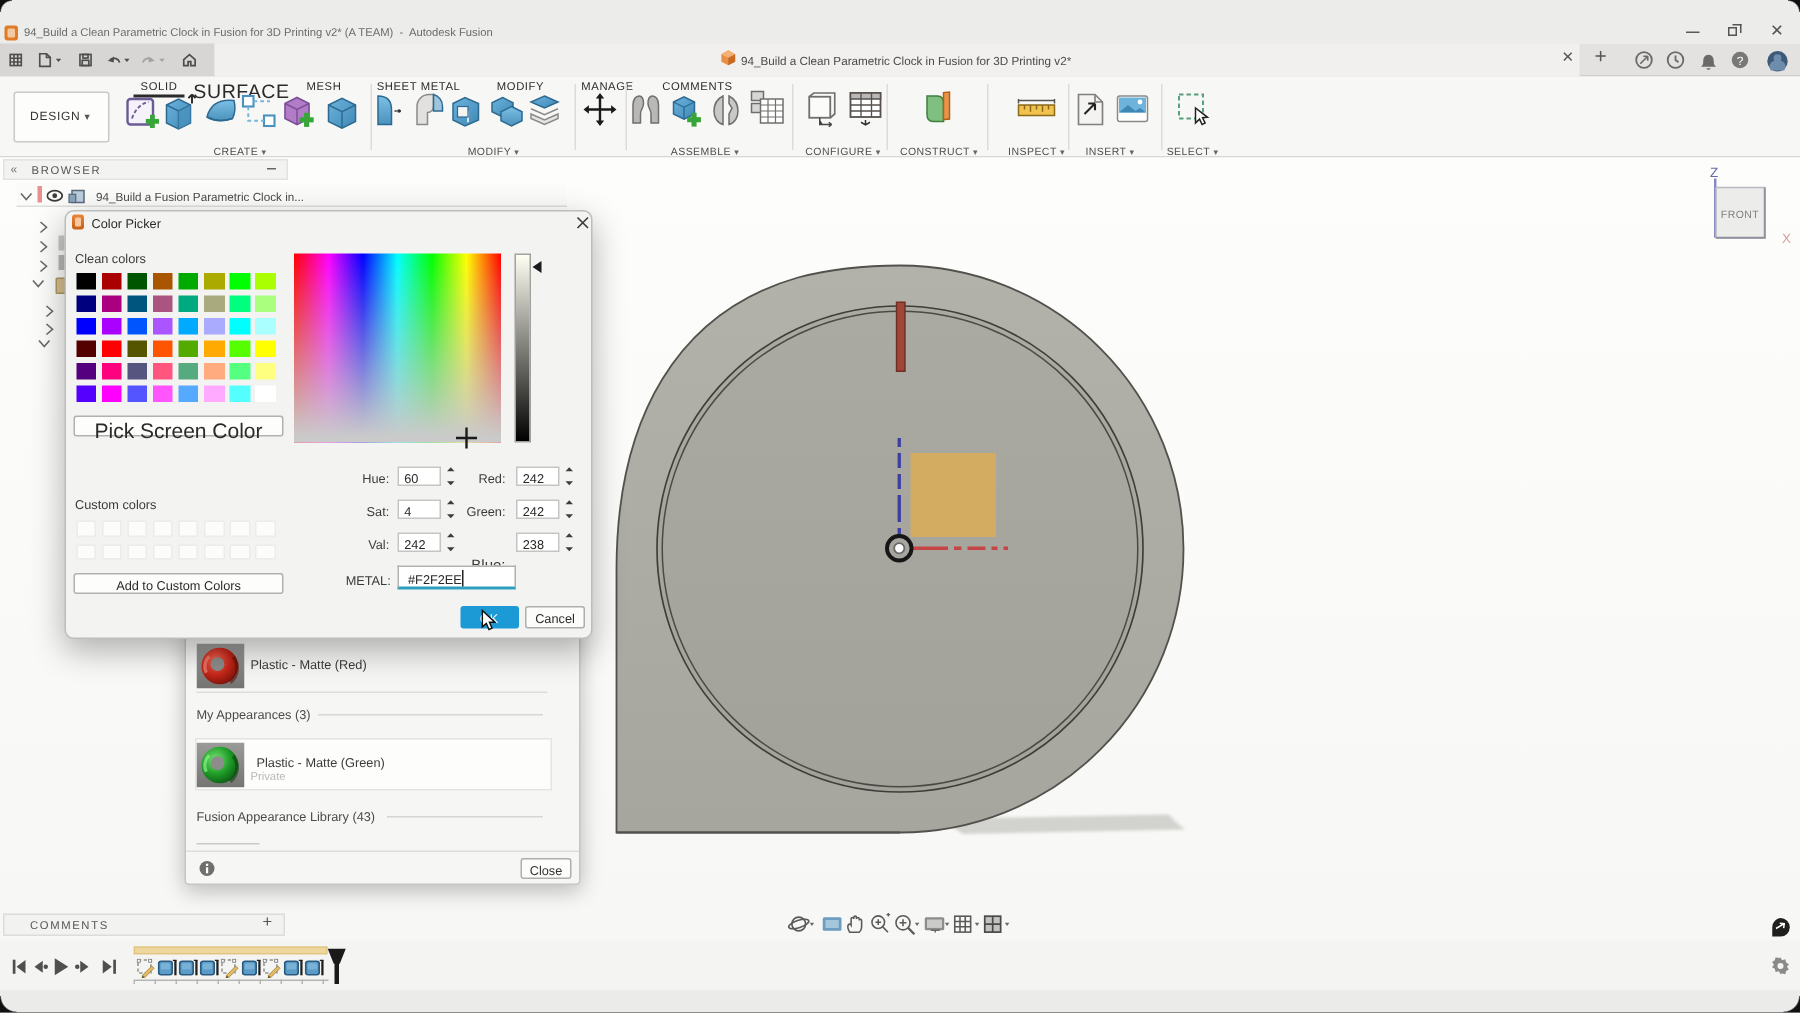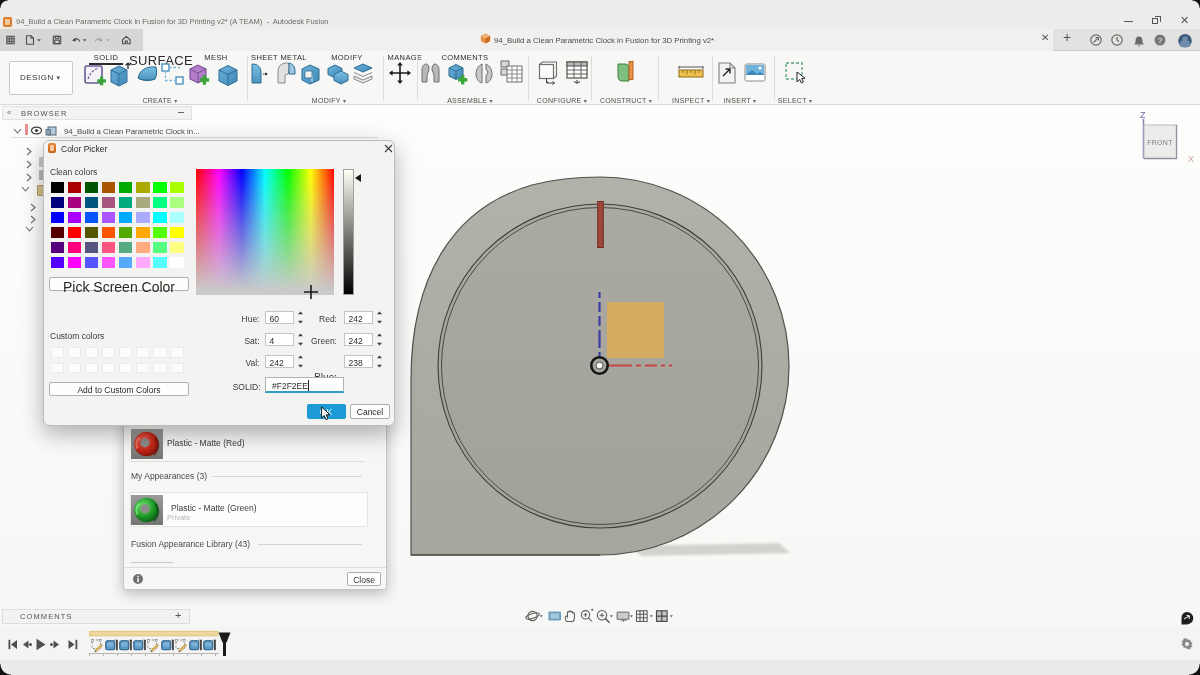--- a/index.html
+++ b/index.html
@@ -315,21 +315,21 @@
 <svg class="abs" style="left:13px;top:128px" width="9" height="6" viewBox="0 0 9 6">
     <path d="M1 1l3.5 4L8 1" stroke="#6a6a68" stroke-width="1.1" fill="none"></path>
   </svg>
 <div class="abs" style="left:25px;top:124px;width:3px;height:11px;background:#e89090"></div>
 <svg class="abs" style="left:31px;top:125px" width="26" height="11" viewBox="0 0 26 11">
  <ellipse cx="5.5" cy="5.5" rx="5" ry="3.4" fill="none" stroke="#3c3c3a" stroke-width="1.2"></ellipse>
  <circle cx="5.5" cy="5.5" r="1.6" fill="#3c3c3a"></circle>
  <rect x="17" y="2" width="8" height="8" fill="#b9cede" stroke="#5a6a78" stroke-width="1"></rect>
  <rect x="15" y="4.5" width="4.5" height="5.5" fill="#8aa4ba" stroke="#5a6a78" stroke-width=".8"></rect>
 </svg>
-<div class="txt" style="left:64px;top:126.5px;font-size:7.8px;color:#4a4a48">94_Build a Clean Parametric Clock in...</div>
+<div class="txt" style="left:64px;top:126.5px;font-size:7.8px;color:#4a4a48">94_Build a Fusion Parametric Clock in...</div>
 <svg class="abs" style="left:26px;top:147px" width="6" height="9" viewBox="0 0 6 9">
     <path d="M1 1l4 3.5L1 8" stroke="#6a6a68" stroke-width="1.1" fill="none"></path>
   </svg>
 <svg class="abs" style="left:26px;top:160px" width="6" height="9" viewBox="0 0 6 9">
     <path d="M1 1l4 3.5L1 8" stroke="#6a6a68" stroke-width="1.1" fill="none"></path>
   </svg>
 <svg class="abs" style="left:26px;top:173px" width="6" height="9" viewBox="0 0 6 9">
     <path d="M1 1l4 3.5L1 8" stroke="#6a6a68" stroke-width="1.1" fill="none"></path>
   </svg>
 <svg class="abs" style="left:21px;top:186px" width="9" height="6" viewBox="0 0 9 6">
@@ -519,21 +519,21 @@
     <path d="M4.5 12.5L2 9.8h5z" fill="#3d3d3b"></path>
   </svg>
 <div class="txt" style="left:337px;top:372px;transform:translateX(-100%);font-size:10px;color:#3a3a38">Blue:</div>
 <div class="abs" style="left:343.5px;top:354.5px;width:29px;height:13.5px;background:#fff;border:1px solid #c4c4c2"></div>
 <div class="txt" style="left:348.5px;top:357.5px;font-size:8.5px;color:#2a2a28">238</div>
 <svg class="abs" style="left:375.0px;top:355.0px" width="9" height="13" viewBox="0 0 9 13">
     <path d="M4.5 0.5L7 3.2H2z" fill="#3d3d3b"></path>
     <path d="M4.5 12.5L2 9.8h5z" fill="#3d3d3b"></path>
   </svg>
 
-<div class="txt" style="left:260.5px;top:381.5px;transform:translateX(-100%);font-size:8.5px;color:#3a3a38">SOLID:</div>
+<div class="txt" style="left:260.5px;top:381.5px;transform:translateX(-100%);font-size:8.5px;color:#3a3a38">METAL:</div>
 <div class="abs" style="left:264.5px;top:377px;width:79px;height:16px;background:#fff;border:1px solid #b1b1af;border-bottom:2px solid #2f9fc0"></div>
 <div class="txt" style="left:272px;top:380.5px;font-size:8.5px;color:#2a2a28">#F2F2EE</div>
 <div class="abs" style="left:308px;top:379.5px;width:1px;height:11px;background:#222"></div>
 <div class="abs" style="left:306.5px;top:403.5px;width:39px;height:15px;background:#1b9ad5;border-radius:2px"></div>
 <div class="txt" style="left:326px;top:406.5px;transform:translateX(-50%);font-size:8.5px;color:#fff">OK</div>
 <div class="abs" style="left:350px;top:403.5px;width:40px;height:15px;background:#fcfcfb;border:1px solid #aeaeac;border-radius:2px"></div>
 <div class="txt" style="left:370px;top:406.5px;transform:translateX(-50%);font-size:8.5px;color:#2a2a28">Cancel</div>
 <svg class="abs" style="left:319.5px;top:405.5px" width="11" height="16" viewBox="0 0 14 20">
  <path d="M2 1v14l3.4-3 2.2 5.2 2.6-1.1-2.2-5.1h4.6z" fill="#fff" stroke="#111" stroke-width="1.2"></path>
 </svg>

